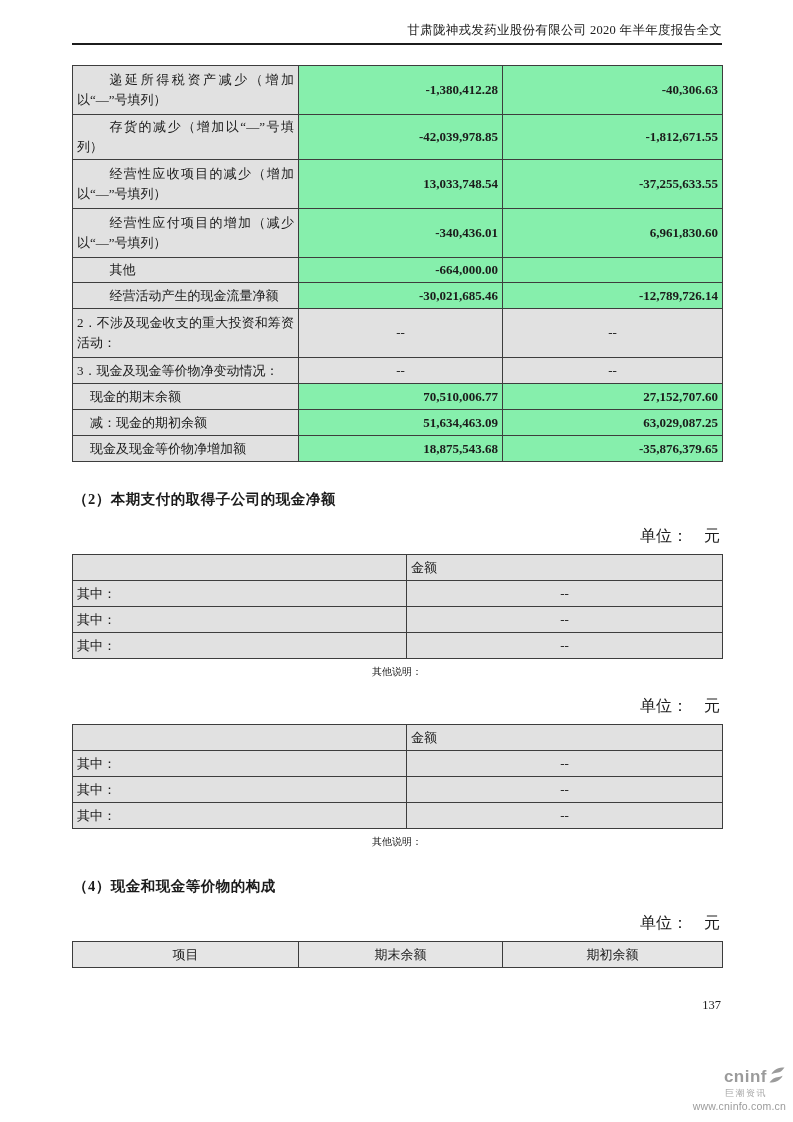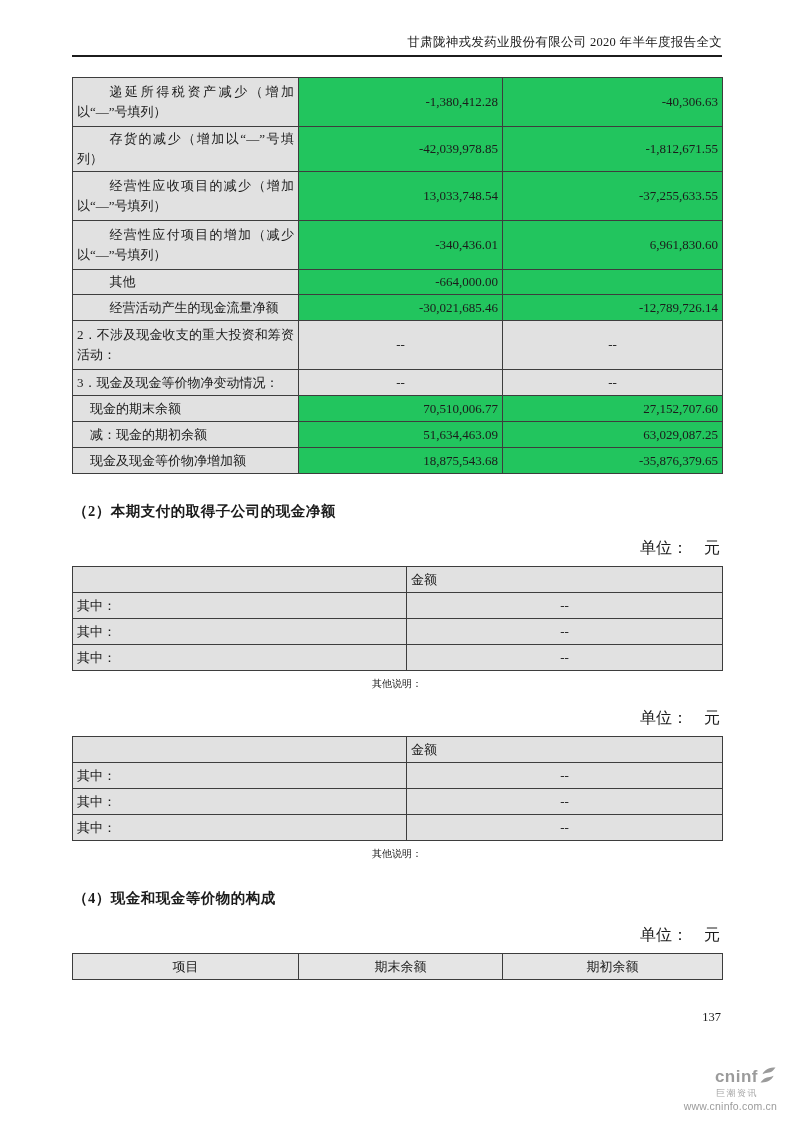--- a/index.html
+++ b/index.html
@@ -9,21 +9,21 @@
     background:#ffffff;
     font-family:"Liberation Serif","DejaVu Serif",serif;
     color:#1b1b1b;
     overflow:hidden;
     margin:0 auto;
   }
   .content{width:650px;margin-left:72px;}
 
   
   .doc-title{
-    padding-top:34px;
+    padding-top:22px;
     text-align:right;
     font-size:12.5px;
     letter-spacing:.3px;
   }
   .header-rule{
     margin-top:4px;
     border-bottom:2px solid #1c1c1c;
     height:0;
   }
 
@@ -42,21 +42,21 @@
     overflow:hidden;
   }
   .tbl-main{margin-top:20px;padding-left:20px;}
   .tbl-main col.c1{width:226px;}
   .tbl-main col.c2{width:204px;}
   .tbl-main col.c3{width:220px;}
 
   td.lbl{background:#e1e1e1;text-align:justify;text-justify:inter-character;}
   .ind2{text-indent:2.5em;}
   .ind1{text-indent:1em;margin-top:8px;}
-  td.num{text-align:right;padding-right:7px;background:#22c55e;}
+  td.num{text-align:right;padding-right:7px;background:#86efac;font-weight:bold;}
   td.dash{text-align:center;}
   tr.grayrow td{background:#e1e1e1;}
   tr.rh26 td{height:21px;}
   tr.rh24 td{height:19px;}
   tr.rh49 td{height:44px;}
 
   .sec-heading{
     font-size:14.5px;
     font-weight:bold;
     margin:28px 0 0 1px;
@@ -84,21 +84,21 @@
   .page-number{
     text-align:right;
     font-size:12.5px;
     margin-top:30px;
     padding-right:1px;
   }
 
   
   .footer-logo{
     position:absolute;
-    right:16px;bottom:11px;
+    right:7px;bottom:11px;
     text-align:right;
     font-family:"Liberation Sans","DejaVu Sans",sans-serif;
     color:#9e9e9e;
     line-height:1;
   }
   .logo-row{display:flex;justify-content:flex-end;align-items:center;gap:1px;}
   .logo-word{font-size:17px;font-weight:bold;letter-spacing:.5px;color:#9b9b9b;}
   .logo-cn{font-size:9px;color:#a7a7a7;letter-spacing:1.5px;margin:2px 19px 0 0;}
   .logo-url{font-size:10.5px;color:#9b9b9b;margin-top:3px;letter-spacing:.2px;}
 </style>

